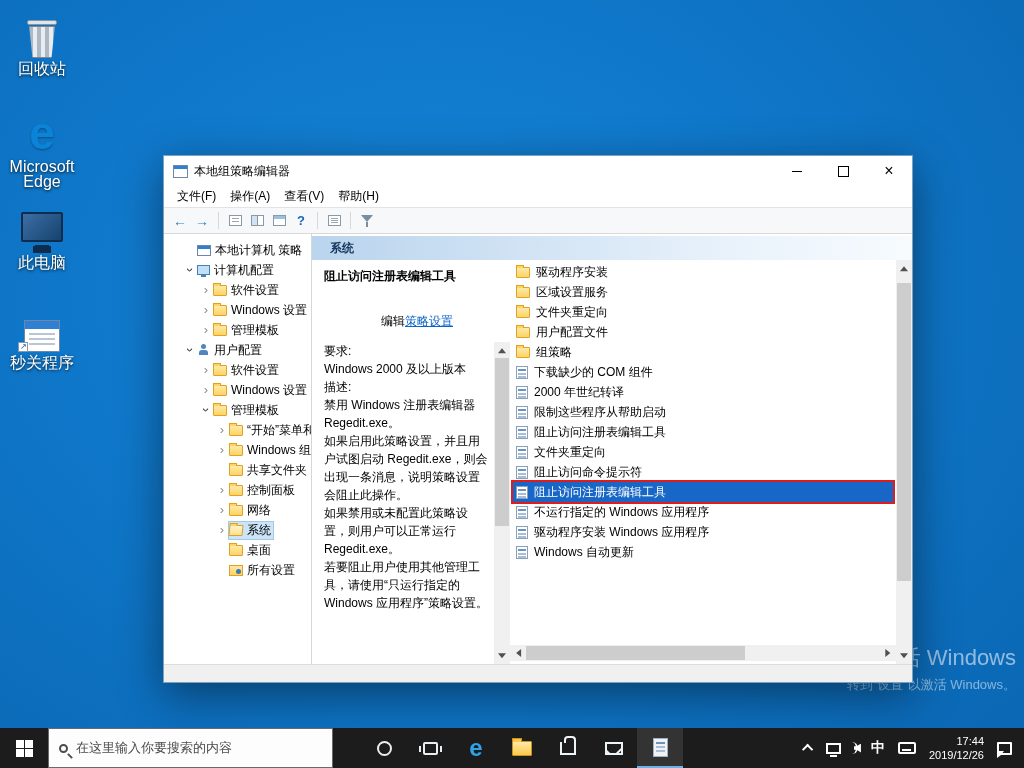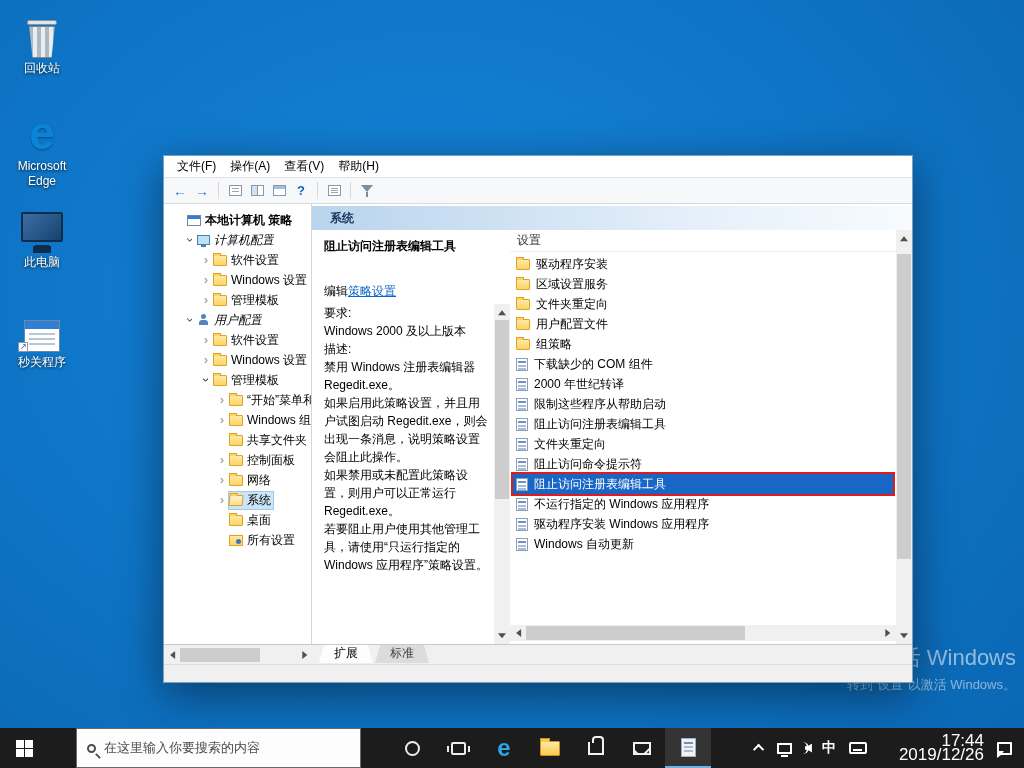--- a/index.html
+++ b/index.html
@@ -6,21 +6,21 @@
   html,body { width:1024px; height:768px; overflow:hidden; }
   body {
     font-family:"Liberation Sans","DejaVu Sans",sans-serif;
     font-size:12px; color:#000; position:relative;
     background: radial-gradient(ellipse at 42% 38%, #1583d8 0%, #0f77c9 45%, #0a66b2 100%);
   }
 
   
   .dicon { position:absolute; width:72px; text-align:center; color:#fff; cursor:default; }
   .dicon .art { height:50px; display:flex; align-items:flex-end; justify-content:center; margin-bottom:3px; position:relative; }
-  .dicon .lbl { font-size:12px; line-height:15px; text-shadow:0 1px 3px rgba(0,0,0,.85); }
+  .dicon .lbl { font-size:16px; line-height:15px; text-shadow:0 1px 3px rgba(0,0,0,.85); }
   .rb { position:relative; }
   .rb .lid { width:30px; height:5px; background:#dfe5ea; border:1px solid #8a949e; border-radius:2px; margin:0 auto 1px; }
   .rb .bin { width:28px; height:32px; margin:0 auto;
     background:repeating-linear-gradient(90deg,#aeb8c2 0 4px,#e7edf2 4px 8px);
     border:1px solid #7d8791; clip-path:polygon(4% 0,96% 0,84% 100%,16% 100%); }
   .edge-e::before { content:"e"; font-size:46px; line-height:46px; font-weight:bold; color:#0b84d8;
     text-shadow:0 1px 2px rgba(0,0,0,.35); }
   .pc { width:42px; height:30px; background:linear-gradient(135deg,#3c6ea6,#16436e);
     border:2px solid #0e2d4c; border-radius:2px; position:relative; }
   .pc::after { content:""; position:absolute; left:12px; bottom:-8px; width:14px; height:3px; background:#0e2d4c; box-shadow:0 3px 0 2px #0e2d4c; }
@@ -69,21 +69,21 @@
   .tb-filter { flex-direction:column; }
   .tb-filter::before { content:""; border-left:6px solid transparent; border-right:6px solid transparent; border-top:7px solid #7a8ea0; }
   .tb-filter::after { content:""; width:2px; height:5px; background:#7a8ea0; }
 
   .content { flex:1 1 auto; display:flex; min-height:0; background:#fff; }
 
   
   .tree { width:148px; flex:0 0 148px; border-right:1px solid #d6d6d6; background:#fff;
     overflow:hidden; padding-top:6px; }
   .tr { height:20px; display:flex; align-items:center; white-space:nowrap; }
-  .l0 { padding-left:10px;font-weight:bold; } .l1 { padding-left:20px;font-style:italic; } .l2 { padding-left:36px; } .l3 { padding-left:52px; }
+  .l0 { padding-left:20px; } .l1 { padding-left:20px; } .l2 { padding-left:36px; } .l3 { padding-left:52px; }
   .exp { width:12px; flex:0 0 12px; text-align:center; font-size:13px; line-height:12px; }
   .exp.c::before { content:"›"; color:#8c8c8c; display:inline-block; }
   .exp.e::before { content:"›"; color:#3c3c3c; display:inline-block; transform:rotate(90deg); }
   .grp { display:flex; align-items:center; gap:4px; padding:1px 3px 1px 1px; }
   .grp.sel { background:#cbe4f7; border:1px solid #9fcbe8; padding:0 2px 0 0; }
   .tl { overflow:hidden; }
 
   
   .ico { display:inline-block; flex:0 0 auto; }
   .i-folder, .i-folder-open { width:14px; height:11px; background:linear-gradient(#ffe9a8,#fcd462);
@@ -106,21 +106,21 @@
 
   
   .rightarea { flex:1 1 auto; display:flex; flex-direction:column; min-width:0; background:#fff; }
   .loc-header { height:24px; flex:0 0 24px; margin-top:2px;
     background:linear-gradient(90deg,#b9d4ed,#e9f2fb 70%,#f7fbfe);
     display:flex; align-items:center; padding-left:18px; font-weight:bold; color:#17395f; }
   .panes { flex:1 1 auto; display:flex; min-height:0; }
 
   .descpane { width:198px; flex:0 0 198px; padding:8px 0 0 12px; display:flex; flex-direction:column; }
   .desc-title { font-weight:bold; margin-bottom:28px; padding-right:8px; }
-  .desc-edit { margin-bottom:4px; }
+  .desc-edit { margin-bottom:12px;text-align:center; }
   .desc-link { color:#0a63c9; text-decoration:underline; cursor:pointer; }
   .desc-scrollwrap { flex:1 1 auto; display:flex; min-height:0;justify-content:flex-end; }
   .desc-text { flex:1 1 auto; overflow:hidden; padding-right:5px; line-height:18px; }
   .desc-text .gap { }
 
   
   .vscroll { width:16px; flex:0 0 16px; background:#f0f0f0; display:flex; flex-direction:column; }
   .hscroll { height:16px; background:#f0f0f0; display:flex; }
   .sb-btn { width:16px; height:16px; flex:0 0 16px; background:#f0f0f0; position:relative; }
   .sb-btn::before { content:""; position:absolute; left:50%; top:50%; border:4px solid transparent; }
@@ -149,21 +149,21 @@
   .tab.active { background:#fdfdfd; color:#000; }
   .statusstrip { height:18px; flex:0 0 18px; background:#f0f0f0; border-top:1px solid #dddddd; }
 
   
   .taskbar { position:absolute; left:0; right:0; bottom:0; height:40px; background:#1c1c1c;
     display:flex; align-items:stretch; color:#fff; }
   .tb-start { width:48px; display:flex; align-items:center; justify-content:center; }
   .winlogo { width:17px; height:17px; display:grid; grid-template-columns:8px 8px; grid-template-rows:8px 8px; gap:1px; }
   .winlogo span { background:#fff; }
   .tb-search { width:285px; background:#fdfdfd; color:#4c4c4c; display:flex; align-items:center;
-    gap:8px; padding-left:10px; border:1px solid #6a6a6a; font-size:13px;margin-left:28px; }
+    gap:8px; padding-left:10px; border:1px solid #6a6a6a; font-size:13px; }
   .mag { width:9px; height:9px; border:2px solid #4c4c4c; border-radius:50%; position:relative; flex:0 0 auto; }
   .mag::after { content:""; position:absolute; width:2px; height:6px; background:#4c4c4c;
     left:8px; top:7px; transform:rotate(-45deg); }
   .tb-gap { width:28px; }
   .tb-app { width:46px; display:flex; align-items:center; justify-content:center; position:relative; }
   .tb-app.active { background:rgba(255,255,255,.1); border-bottom:2px solid #6cb2e8; }
   .cortana-ring { width:15px; height:15px; border:2px solid #e9eef2; border-radius:50%; }
   .taskview-ico { width:15px; height:13px; border:2px solid #e9eef2; border-radius:2px; position:relative; }
   .taskview-ico::before { content:""; position:absolute; left:-6px; top:2px; width:2px; height:6px; background:#e9eef2; }
   .taskview-ico::after { content:""; position:absolute; right:-6px; top:2px; width:2px; height:6px; background:#e9eef2; }
@@ -182,21 +182,21 @@
   .tb-flex { flex:1 1 auto; }
   .tray { display:flex; align-items:center; gap:13px; padding-right:12px; }
   .chev { width:8px; height:8px; border-left:2px solid #fff; border-top:2px solid #fff; transform:rotate(45deg) translateY(2px); }
   .net { width:15px; height:11px; border:2px solid #fff; position:relative; }
   .net::after { content:""; position:absolute; left:2px; bottom:-5px; width:7px; height:2px; background:#fff; }
   .vol { width:7px; height:9px; background:#fff; clip-path:polygon(0 30%,40% 30%,100% 0,100% 100%,40% 70%,0 70%); position:relative; }
   .vol-wave { width:6px; height:12px; border-right:2px solid #fff; border-radius:0 10px 10px 0; margin-left:-9px; }
   .tray-ime { font-size:14px; font-weight:bold; }
   .kbd { width:18px; height:12px; border:2px solid #fff; border-radius:2px; position:relative; }
   .kbd::before { content:""; position:absolute; left:2px; bottom:1px; width:9px; height:2px; background:#fff; }
-  .tray-clock { font-size:17px; line-height:14px; text-align:right;margin-left:19px; }
+  .tray-clock { font-size:11px; line-height:14px; text-align:right; }
   .note { width:15px; height:13px; border:2px solid #fff; border-radius:1px 1px 1px 0; position:relative; }
   .note::after { content:""; position:absolute; left:-2px; bottom:-5px; border:3px solid transparent; border-top:4px solid #fff; border-left:4px solid #fff; }
 </style>
 </head>
 <body>
 
 <div class="dicon" style="left:6px; top:8px;">
   <div class="art">
       <div class="rb">
         <div class="lid"></div>
@@ -225,20 +225,29 @@
   <div class="lbl">秒关程序</div>
 </div>
 
 <div class="watermark">
   <div class="w1">激活 Windows</div>
   <div class="w2">转到“设置”以激活 Windows。</div>
 </div>
 
 <div class="window">
 
+  <div class="titlebar">
+    <span class="appico"></span>
+    <span class="ttl">本地组策略编辑器</span>
+    <div class="winbtns">
+      <div class="wb wb-min"></div>
+      <div class="wb wb-max"></div>
+      <div class="wb wb-close"></div>
+    </div>
+  </div>
 
   <div class="menubar">
     <span class="menu-item">文件(F)</span>
     <span class="menu-item">操作(A)</span>
     <span class="menu-item">查看(V)</span>
     <span class="menu-item">帮助(H)</span>
   </div>
 
   <div class="toolbar">
     <span class="tbb tb-back"></span>
@@ -411,21 +420,20 @@
               <div class="sb-btn up"></div>
               <div class="sb-track">
                   <div class="sb-thumb v" style="top:0; height:58%;"></div>
                 </div>
               <div class="sb-btn down"></div>
             </div>
           </div>
         </div>
 
         <div class="listpane">
-          <div class="col-header">设置</div>
           <div class="slist">
             <div class="srow">
                 <span class="ico i-folder"></span>
                 <span>驱动程序安装</span>
               </div>
             <div class="srow">
                 <span class="ico i-folder"></span>
                 <span>区域设置服务</span>
               </div>
             <div class="srow">
@@ -495,33 +503,20 @@
           <div class="sb-track">
               <div class="sb-thumb v" style="top:2%; height:80%;"></div>
             </div>
           <div class="sb-btn down"></div>
         </div>
 
       </div>
     </div>
   </div>
 
-  <div class="bottomrow">
-    <div class="tree-hscroll">
-      <div class="sb-btn left"></div>
-      <div class="sb-track">
-          <div class="sb-thumb h" style="left:0; width:68%;"></div>
-        </div>
-      <div class="sb-btn right"></div>
-    </div>
-    <div class="tabszone">
-      <div class="tab active">扩展</div>
-      <div class="tab">标准</div>
-    </div>
-  </div>
   <div class="statusstrip"></div>
 </div>
 
 <div class="taskbar">
   <div class="tb-start">
     <div class="winlogo">
         <span></span>
         <span></span>
         <span></span>
         <span></span>

